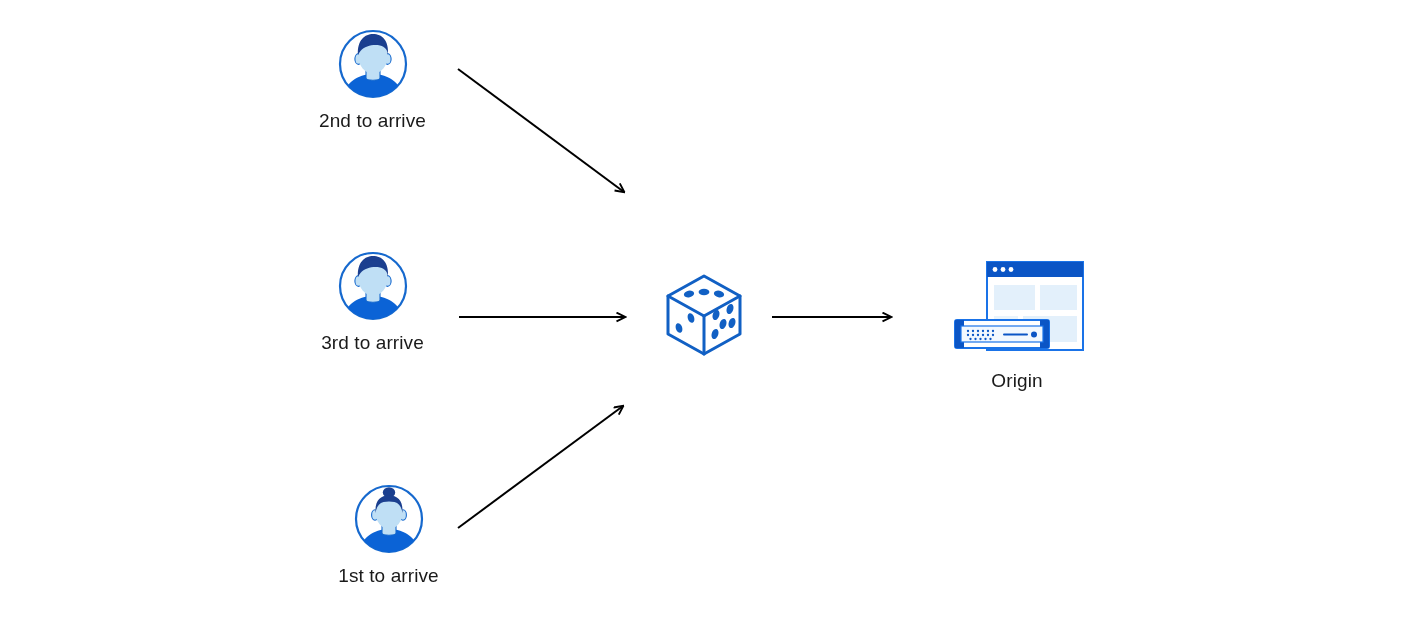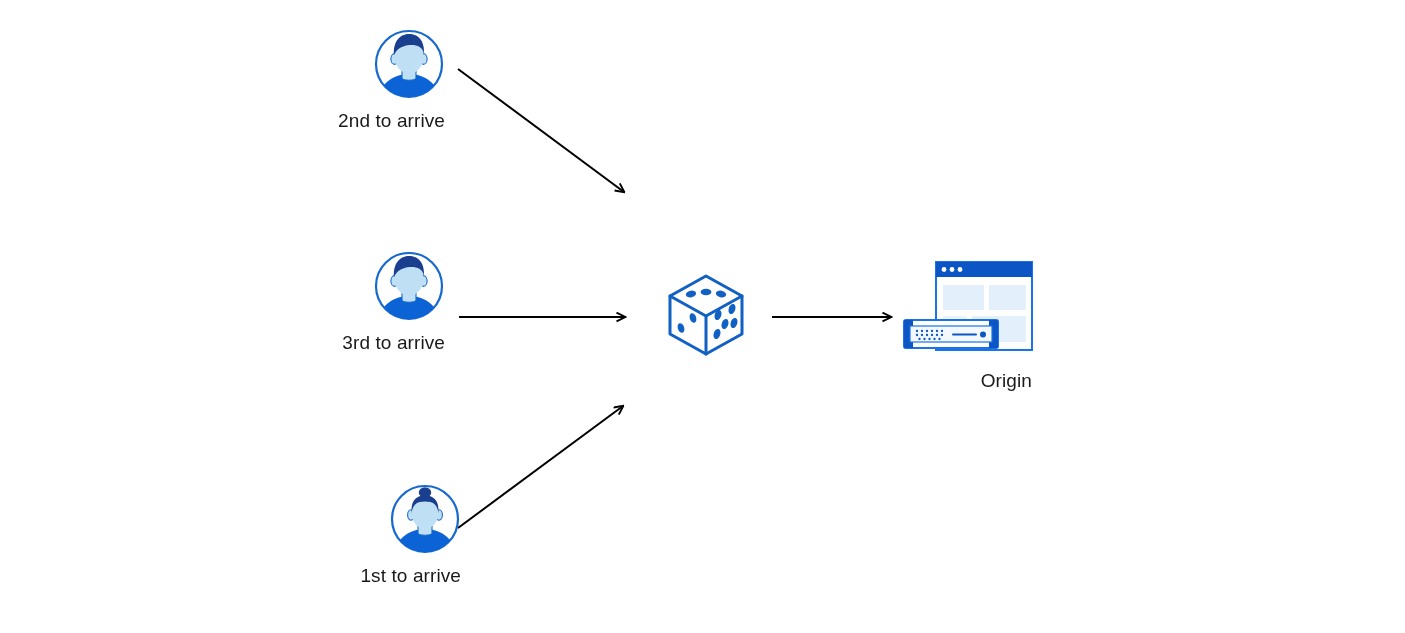--- a/index.html
+++ b/index.html
@@ -14,21 +14,21 @@
     position: relative;
     width: 1405px;
     height: 633px;
     background: #ffffff;
     overflow: hidden;
   }
   .node {
     position: absolute;
     display: flex;
     flex-direction: column;
-    align-items: flex-end;
+    align-items: center;
   }
   .node-label {
     margin-top: 10px;
     font-size: 19px;
     color: #1a1a1a;
     font-family: "Liberation Sans", sans-serif;
     white-space: nowrap;
     letter-spacing: 0.1px;
   }
   .avatar-wrap {
@@ -172,21 +172,21 @@
         </g>
 
         <g fill="#1160c4">
           <ellipse cx="33" cy="50" rx="3.2" ry="5.0" transform="rotate(-18 33 50)"></ellipse>
           <ellipse cx="21" cy="60" rx="3.2" ry="5.0" transform="rotate(-18 21 60)"></ellipse>
         </g>
       </svg>
     </div>
   </div>
 
-  <div class="node" style="left:898px; top:258px; width:134px;">
+  <div class="node" style="left:950px; top:258px; width:134px;">
     <div class="origin-wrap">
       <svg viewBox="0 0 134 102" width="134" height="102" xmlns="http://www.w3.org/2000/svg">
 
         <g>
           <rect x="36" y="4" width="96" height="88" fill="#ffffff" stroke="#1a73e8" stroke-width="2"></rect>
           <rect x="36" y="4" width="96" height="15" fill="#0b55c5"></rect>
           <circle cx="44" cy="11.5" r="2.4" fill="#ffffff"></circle>
           <circle cx="52" cy="11.5" r="2.4" fill="#ffffff"></circle>
           <circle cx="60" cy="11.5" r="2.4" fill="#ffffff"></circle>
 

